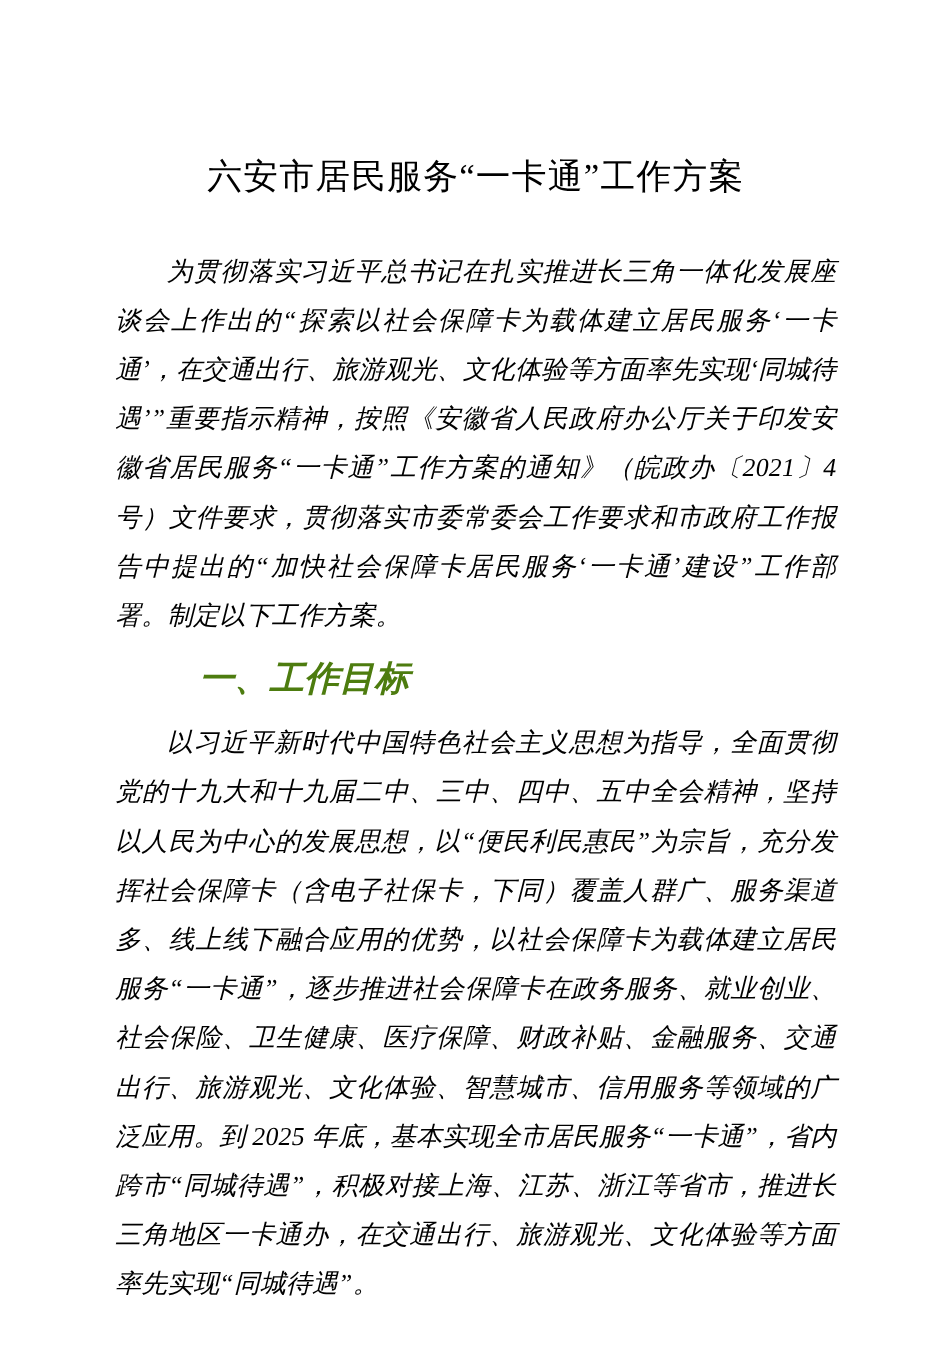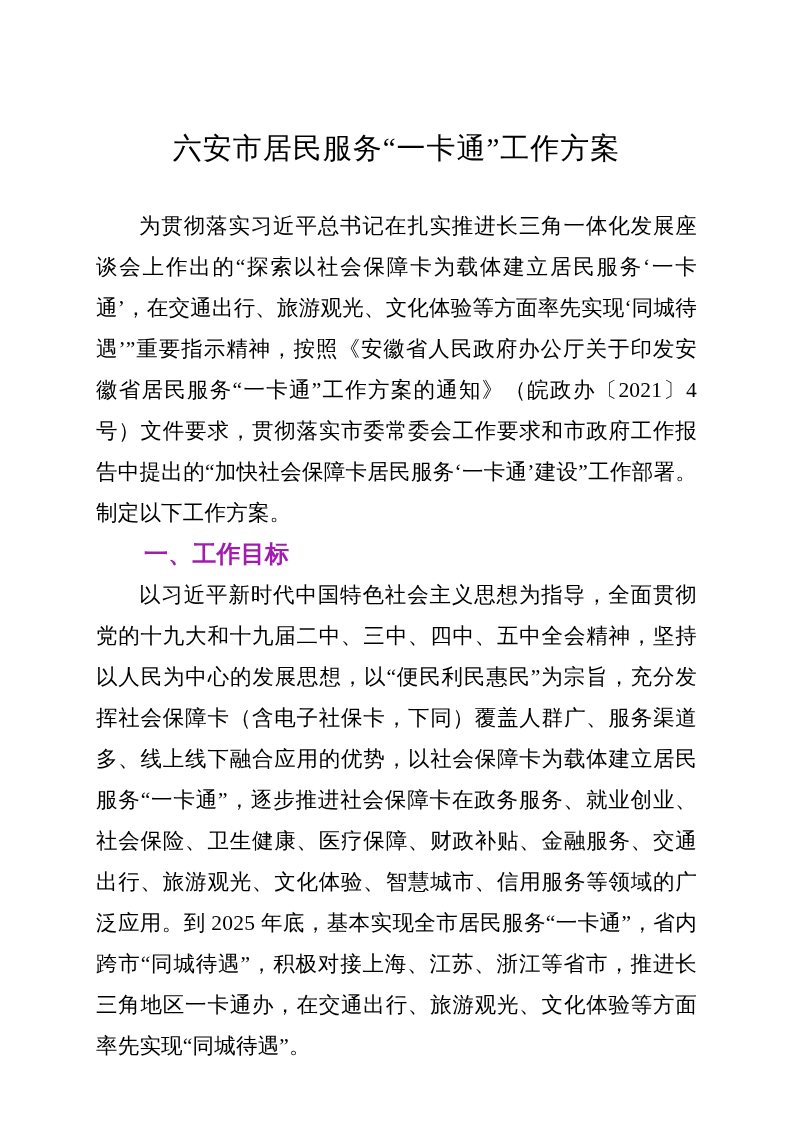--- a/index.html
+++ b/index.html
@@ -27,40 +27,41 @@
     font-weight: normal;
     font-size: 29px;
     line-height: 40px;
     text-align: center;
     letter-spacing: 1px;
     margin: 20px 0 0 0;
     color: #000000;
   }
   .body-block {
     margin-top: 38px;
+    font-style: italic;
   }
   p.para {
     font-size: 21.5px;
     line-height: 41px;
     margin: 0;
     text-align: justify;
     text-justify: inter-ideograph;
     text-indent: 2em;
     letter-spacing: 0.2px;
     color: #000000;
   }
   h2.section-heading {
-    font-size: 24px;
+    font-size: 29px;
     line-height: 41px;
-    margin: 0;
+    margin: 12px;
     font-weight: bold;
     text-indent: 2em;
     text-align: left;
     letter-spacing: 0.2px;
-    color: #a21caf;
+    color: #4d7c0f;
   }
 </style>
 </head>
 <body>
 
 <div class="page">
 
   <h1 class="doc-title">六安市居民服务“一卡通”工作方案</h1>
 
   <div class="body-block">

